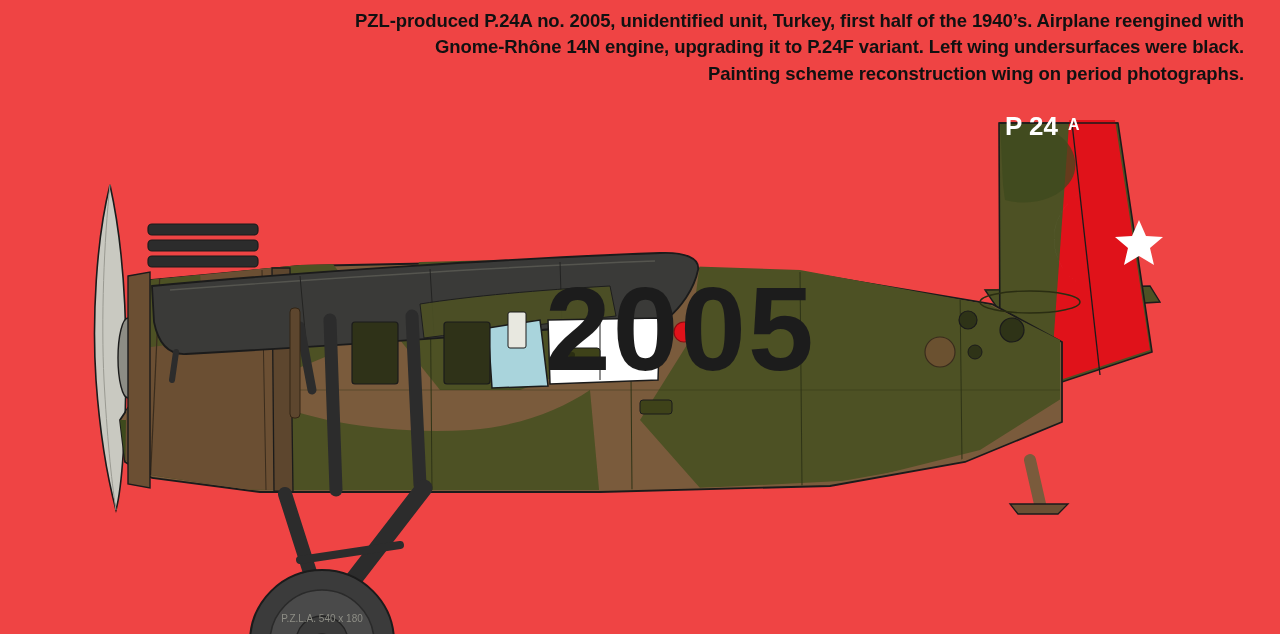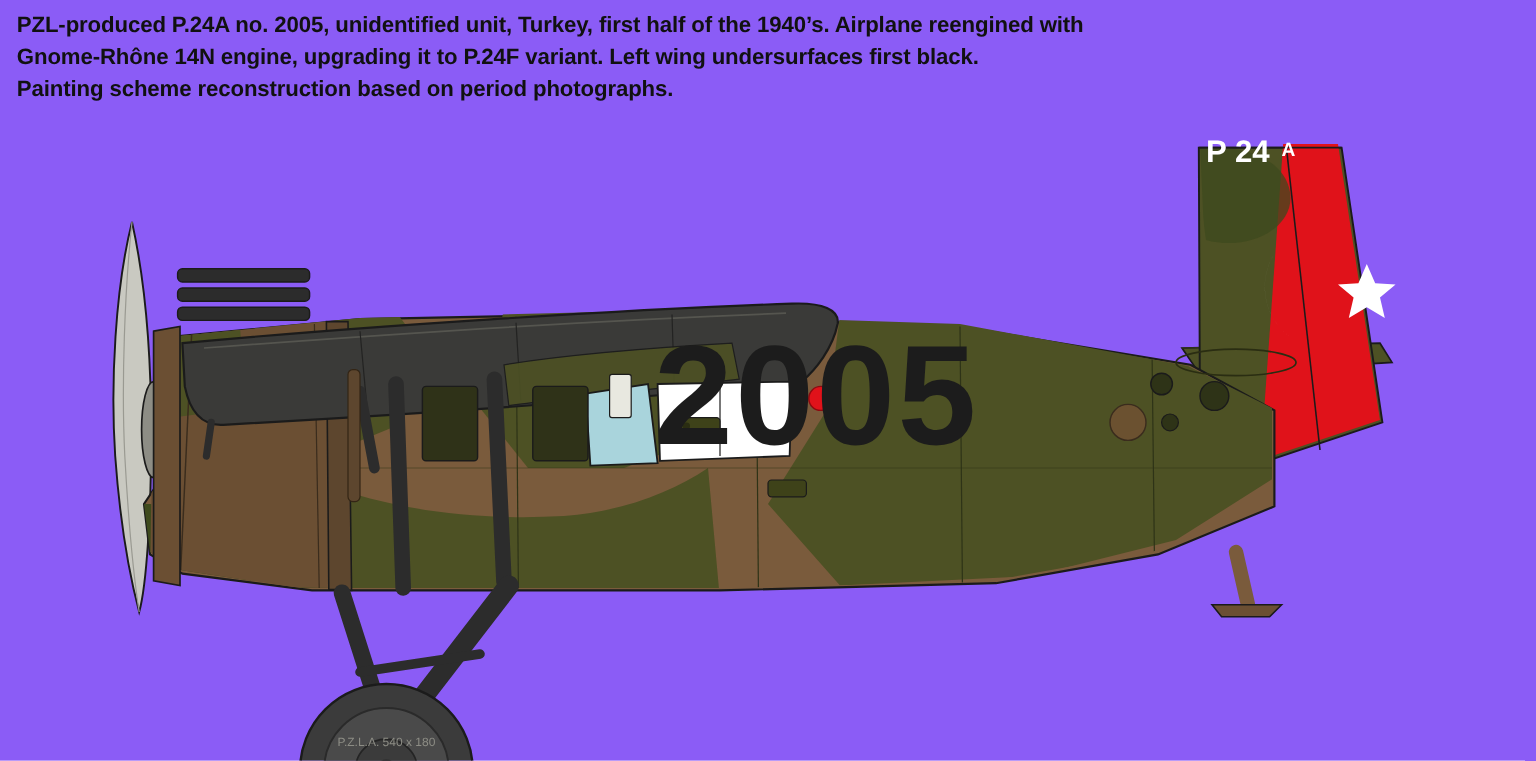--- a/index.html
+++ b/index.html
@@ -11,21 +11,22 @@
     width: 1280px;
     height: 634px;
     font-family: "Liberation Sans", sans-serif;
     overflow: hidden;
     position: relative;
   }
   #page {
     position: relative;
     width: 1280px;
     height: 634px;
-    background: #8b5cf6;
+    background: #ef4444;
+    text-align: right;
   }
   #caption {
     position: absolute;
     left: 14px;
     top: 8px;
     width: 1230px;
     font-size: 18.5px;
     font-weight: bold;
     line-height: 1.42;
     color: #111111;
@@ -44,22 +45,22 @@
   }
   svg { display: block; }
 </style>
 </head>
 <body>
 
 <div id="page">
 
   <div id="caption">
     <span class="line">PZL-produced P.24A no. 2005, unidentified unit, Turkey, first half of the 1940’s. Airplane reengined with</span>
-    <span class="line">Gnome-Rhône 14N engine, upgrading it to P.24F variant. Left wing undersurfaces first black.</span>
-    <span class="line">Painting scheme reconstruction based on period photographs.</span>
+    <span class="line">Gnome-Rhône 14N engine, upgrading it to P.24F variant. Left wing undersurfaces were black.</span>
+    <span class="line">Painting scheme reconstruction wing on period photographs.</span>
   </div>
 
   <div id="artwork">
     <svg width="1280" height="544" viewBox="0 0 1280 544" xmlns="http://www.w3.org/2000/svg">
       <defs>
         <clipPath id="fuseClip">
           <path d="M150,190 L140,300 L120,330 L125,370 L150,385 L250,400 L600,400 L820,395 L960,370 L1060,330 L1060,250 L990,215 L800,180 L500,170 L300,175 Z"></path>
         </clipPath>
         <clipPath id="finClip">
           <path d="M1000,30 L1115,30 L1150,260 L1060,290 L1010,250 Z"></path>

